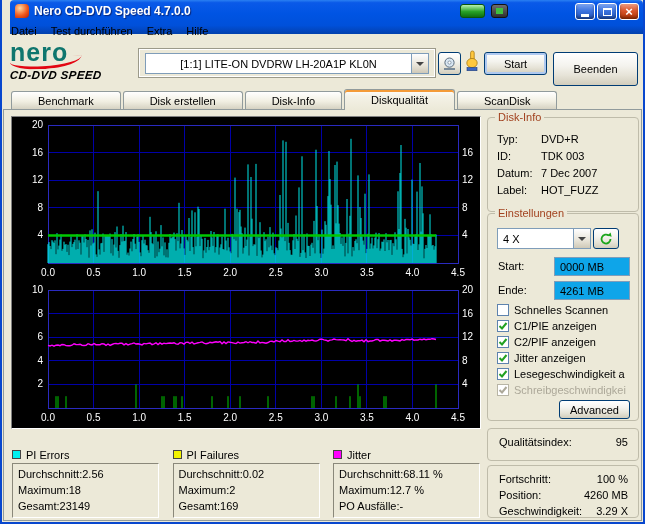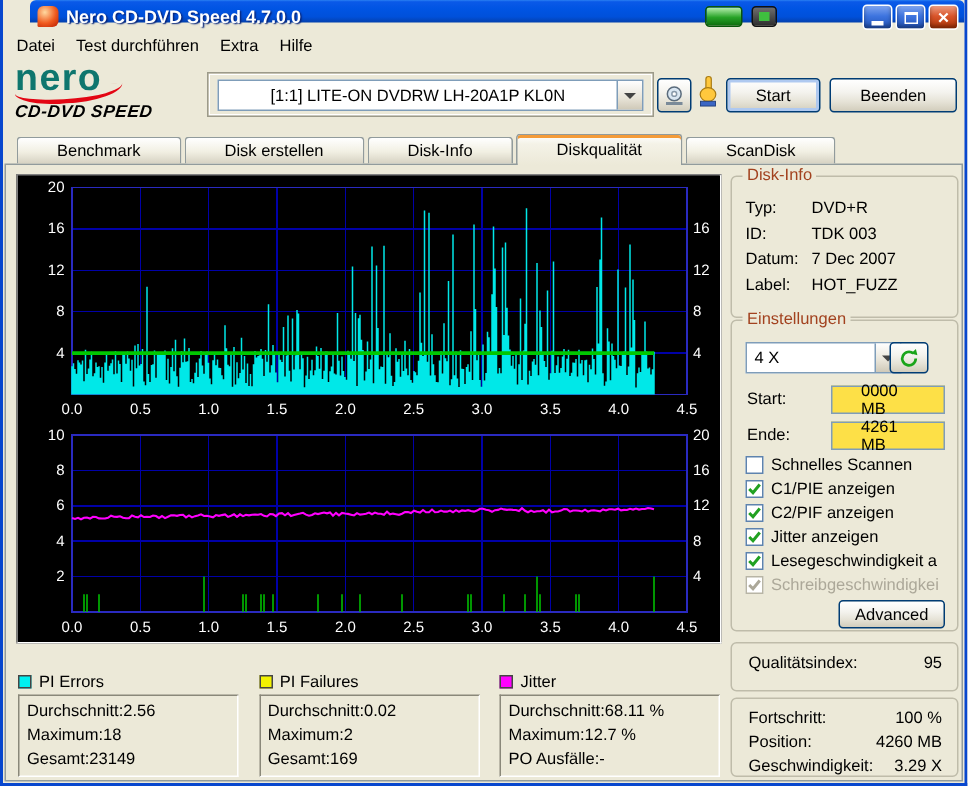--- a/index.html
+++ b/index.html
@@ -1,21 +1,21 @@
 <!DOCTYPE html>
 <html><head>
 <meta charset="utf-8">
 <style>
   *{margin:0;padding:0;box-sizing:border-box}
   html,body{background:#fff}
   .window{position:relative;width:645px;height:524px;background:#ECE9D8;
     border-left:2px solid #0847CE;border-right:2px solid #0847CE;border-bottom:2px solid #0847CE;
     font-family:"Liberation Sans",sans-serif;font-size:11px;color:#000;overflow:hidden}
   
-  .titlebar{position:absolute;left:18px;top:0;right:0;height:15px;
+  .titlebar{position:absolute;left:8px;top:0;right:0;height:34px;
     background:linear-gradient(180deg,#2A80F2 0%,#0A59E8 8%,#0054E3 40%,#0050DA 75%,#0345BB 92%,#0241AD 100%);
     border-radius:4px 4px 0 0}
   .app-icon{position:absolute;left:5px;top:4px;width:14px;height:14px;border-radius:4px 4px 4px 1px;
     background:radial-gradient(circle at 35% 30%,#FFD9A0,#F05A1E 55%,#B71C00)}
   .title-text{position:absolute;left:24px;top:0;height:22px;line-height:22px;color:#fff;
     font-size:12px;font-weight:bold;text-shadow:1px 1px 1px #07257A}
   .tb-ind{position:absolute;top:4px;height:14px;border-radius:3px}
   .tb-ind-green{left:450px;width:25px;background:linear-gradient(180deg,#B8F0B0,#27A327 55%,#0F6E0F);border:1px solid #0A550A}
   .tb-ind-dark{left:481px;width:17px;background:linear-gradient(180deg,#6E6E6E,#2E2E2E);border:1px solid #111}
   .tb-ind-dark::after{content:'';display:block;width:7px;height:6px;margin:3px auto 0;background:#3FBF3F}
@@ -40,21 +40,21 @@
   .drive-combo .txt{flex:1;display:flex;align-items:center;justify-content:center;white-space:nowrap;overflow:hidden}
   .combo-arrow{width:17px;display:flex;align-items:center;justify-content:center;border-left:1px solid #7F9DB9;
     background:linear-gradient(180deg,#FEFEFE,#E8E4D8 60%,#CFC9B8)}
   .combo-arrow::after{content:'';border:4px solid transparent;border-top:4px solid #444;margin-top:4px}
   .xpbtn{position:absolute;display:flex;align-items:center;justify-content:center;border:1px solid #003C74;
     border-radius:3px;background:linear-gradient(180deg,#FFFFFF 0%,#F4F3EE 40%,#E6E3D7 70%,#D2CDBC 100%);
     font-family:"Liberation Sans",sans-serif;font-size:11px;color:#000;cursor:default}
   .eject{left:436px;top:52px;width:23px;height:23px}
   .handico{position:absolute;left:461px;top:50px;width:20px;height:25px}
   .start{left:482px;top:52px;width:63px;height:23px;box-shadow:inset 0 0 0 2px #AFC9F0}
-  .beenden{left:551px;top:52px;width:85px;height:23px}
+  .beenden{left:551px;top:52px;width:85px;height:34px}
   
   .pane{position:absolute;left:1px;top:109px;width:639px;height:412px;border:1px solid #919B9C;background:#ECE9D8}
   .tabs{position:absolute;left:9px;top:89px;height:21px;display:flex;align-items:flex-end;z-index:4}
   .tab{height:18px;margin-bottom:1px;padding:0 26px;display:flex;align-items:center;border:1px solid #919B9C;
     border-bottom:none;border-radius:3px 3px 0 0;background:linear-gradient(180deg,#FFFFFF,#F1EFE2 55%,#D6D2C2);margin-right:2px}
   .tab.active{height:21px;margin-bottom:0;background:linear-gradient(180deg,#FFFFFF,#F4F2E7 30%,#ECE9D8);
     box-shadow:inset 0 2px 0 #F49B38}
   
   .chart-panel{position:absolute;left:9px;top:116px;width:470px;height:313px;background:#000;
     border:1px solid;border-color:#808080 #FFF #FFF #808080}
@@ -69,26 +69,26 @@
   .group{position:absolute;border:1px solid #BFBCAA;border-radius:4px;background:#ECE9D8}
   .gtitle{position:absolute;top:-7px;left:7px;background:#ECE9D8;padding:0 3px;color:#A2421F}
   .gi{left:485px;top:117px;width:152px;height:95px}
   .st{left:485px;top:213px;width:152px;height:208px}
   .qi{left:485px;top:428px;width:152px;height:33px}
   .pg{left:485px;top:465px;width:152px;height:53px}
   .inforow{display:flex;height:17px;align-items:center}
   .inforow .lab{width:44px;margin-left:9px}
   .prow{display:flex;justify-content:space-between;height:16px;align-items:center;padding:0 10px 0 11px}
   .qi .prow{padding-top:9px}
-  .speed-combo{position:absolute;left:9px;top:14px;width:104px;height:21px;background:#fff;border:1px solid #7F9DB9;display:flex}
+  .speed-combo{position:absolute;left:9px;top:14px;width:94px;height:21px;background:#fff;border:1px solid #7F9DB9;display:flex}
   .speed-combo .txt{flex:1;display:flex;align-items:center;padding-left:5px}
   .refresh-btn{left:105px;top:14px;width:26px;height:21px}
   .flab{position:absolute;left:10px}
   .slab{top:46px}.elab{top:70px}
-  .field{position:absolute;background:#fde047;border:1px solid #7F9DB9;display:flex;align-items:center;padding:0 19px}
+  .field{position:absolute;background:#0ea5e9;border:1px solid #7F9DB9;display:flex;align-items:center;padding:0 5px}
   .fstart{left:66px;top:43px;width:76px;height:19px}
   .fend{left:66px;top:67px;width:76px;height:19px}
   #cb-list{position:absolute;left:9px;top:88px;right:3px}
   .cbrow{display:flex;align-items:center;height:16px}
   .cbbox{width:12px;height:12px;background:#fff;border:1px solid #5E83AE;display:inline-flex;align-items:center;
     justify-content:center;margin-right:5px;flex:none}
   .cbrow.disabled .cblab{color:#ACA899}
   .cbrow.disabled .cbbox{border-color:#B8B5A5}
   .cblab{white-space:nowrap;overflow:hidden}
   .advanced{left:71px;top:186px;width:71px;height:19px}

